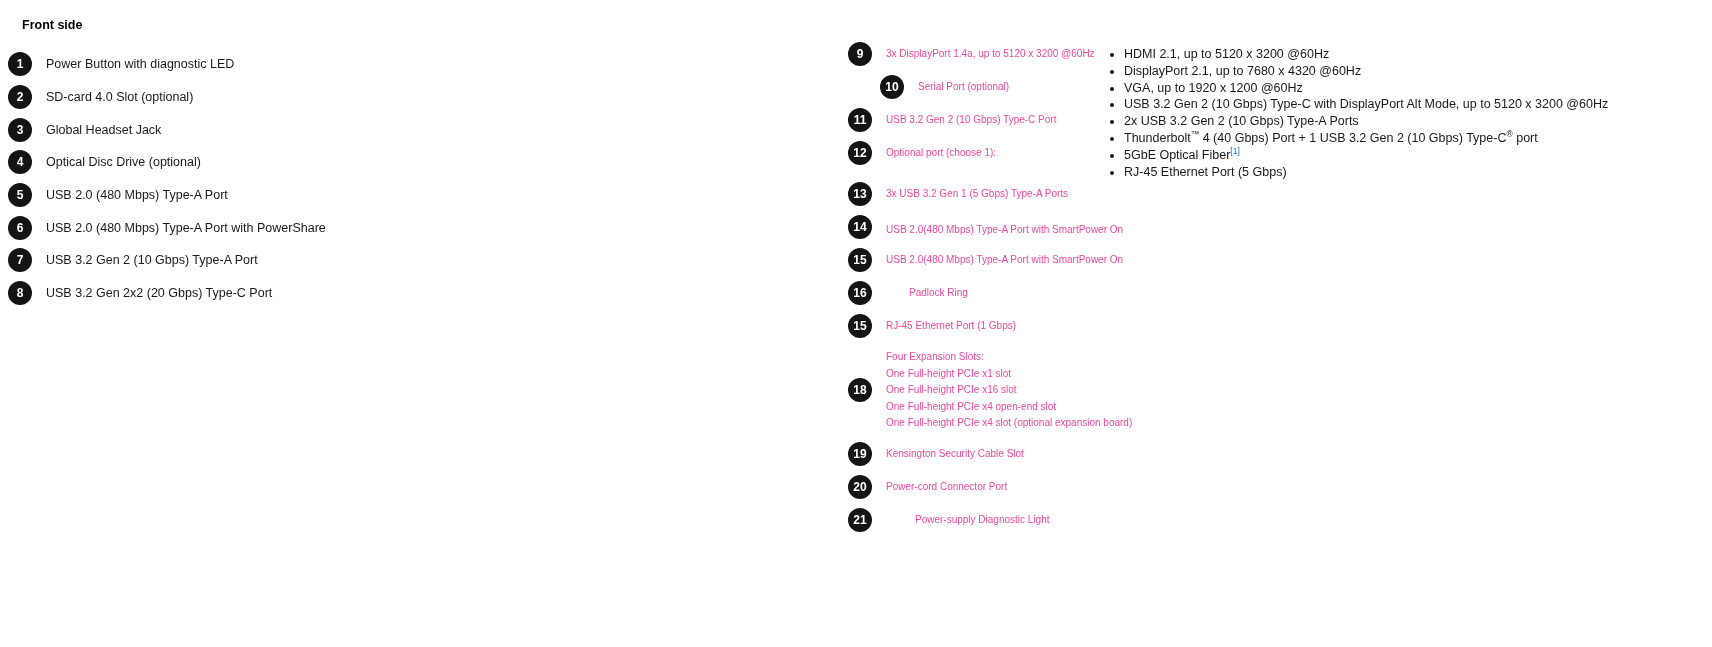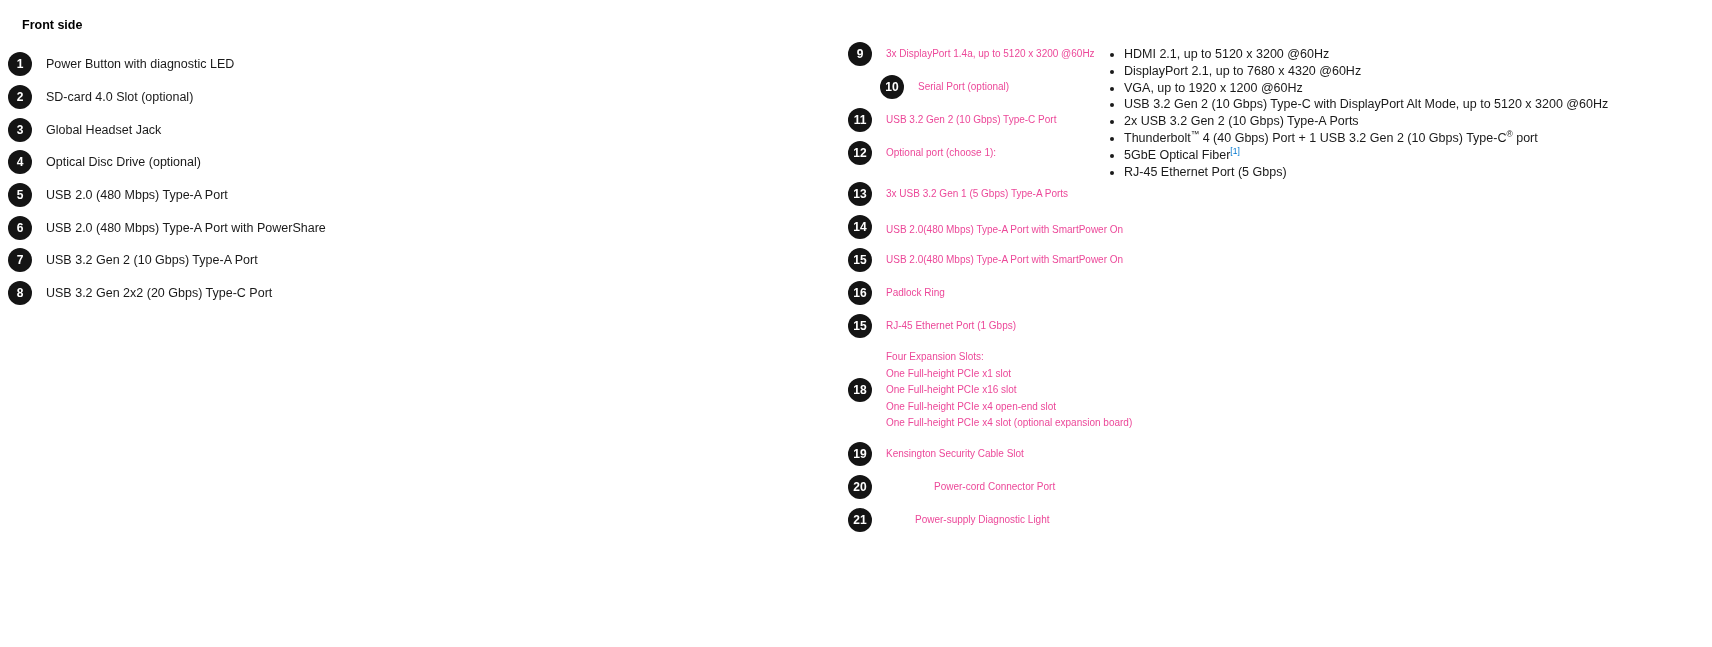--- a/index.html
+++ b/index.html
@@ -220,21 +220,21 @@
         <span class="text">USB 2.0(480 Mbps) Type-A Port with SmartPower On</span>
       </div>
 
       <div class="rear-row" style="margin-top:9px;">
         <span class="badge-wrap">
           <span class="badge">15</span>
         </span>
         <span class="text">USB 2.0(480 Mbps) Type-A Port with SmartPower On</span>
       </div>
 
-      <div class="rear-row" style="margin-top:9px;">
+      <div class="rear-row" style="margin-top:9px;gap:23px;">
         <span class="badge-wrap">
           <span class="badge">16</span>
         </span>
         <span class="text">Padlock Ring</span>
       </div>
 
       <div class="rear-row" style="margin-top:9px;">
         <span class="badge-wrap">
           <span class="badge">15</span>
         </span>
@@ -254,21 +254,21 @@
         </span>
       </div>
 
       <div class="rear-row" style="margin-top:10px;text-align:center;">
         <span class="badge-wrap">
           <span class="badge">19</span>
         </span>
         <span class="text">Kensington Security Cable Slot</span>
       </div>
 
-      <div class="rear-row" style="margin-top:9px;gap:48px;">
+      <div class="rear-row" style="margin-top:9px;">
         <span class="badge-wrap">
           <span class="badge">20</span>
         </span>
         <span class="text">Power-cord Connector Port</span>
       </div>
 
       <div class="rear-row" style="margin-top:9px;gap:29px;">
         <span class="badge-wrap">
           <span class="badge">21</span>
         </span>

